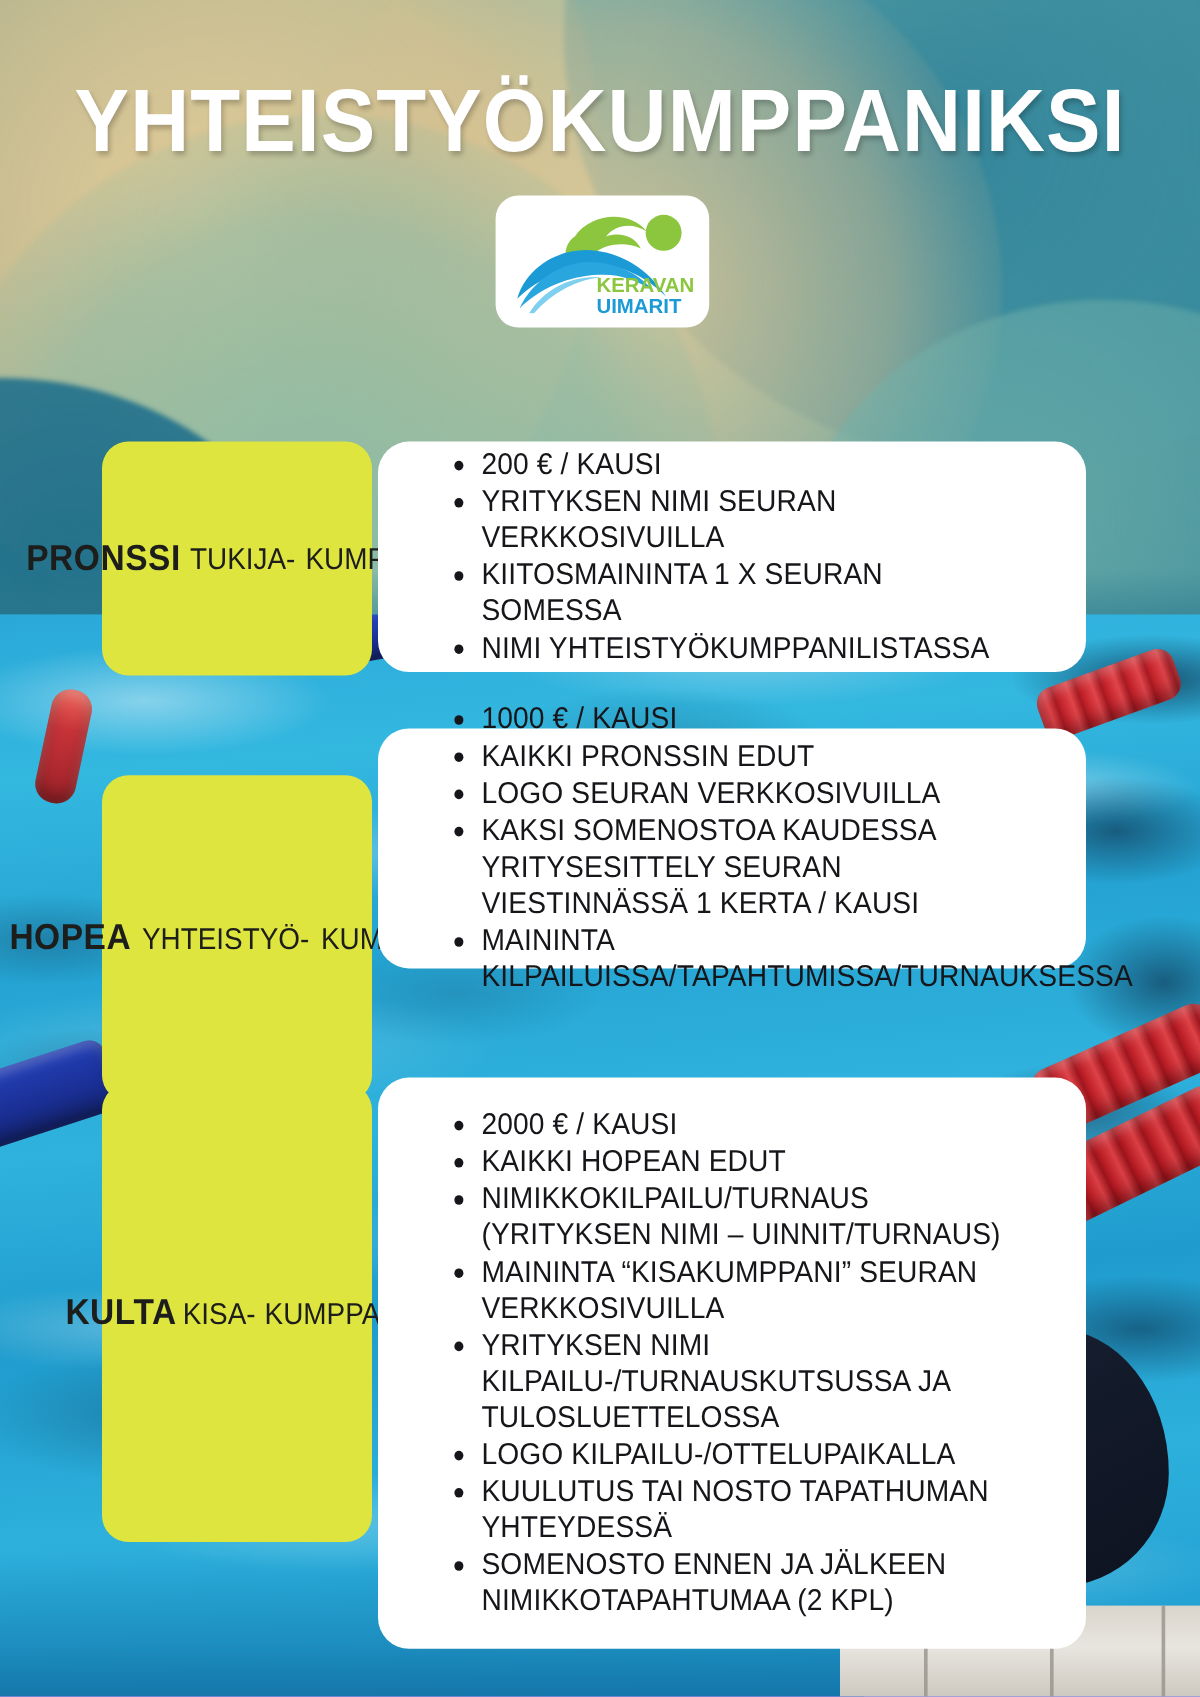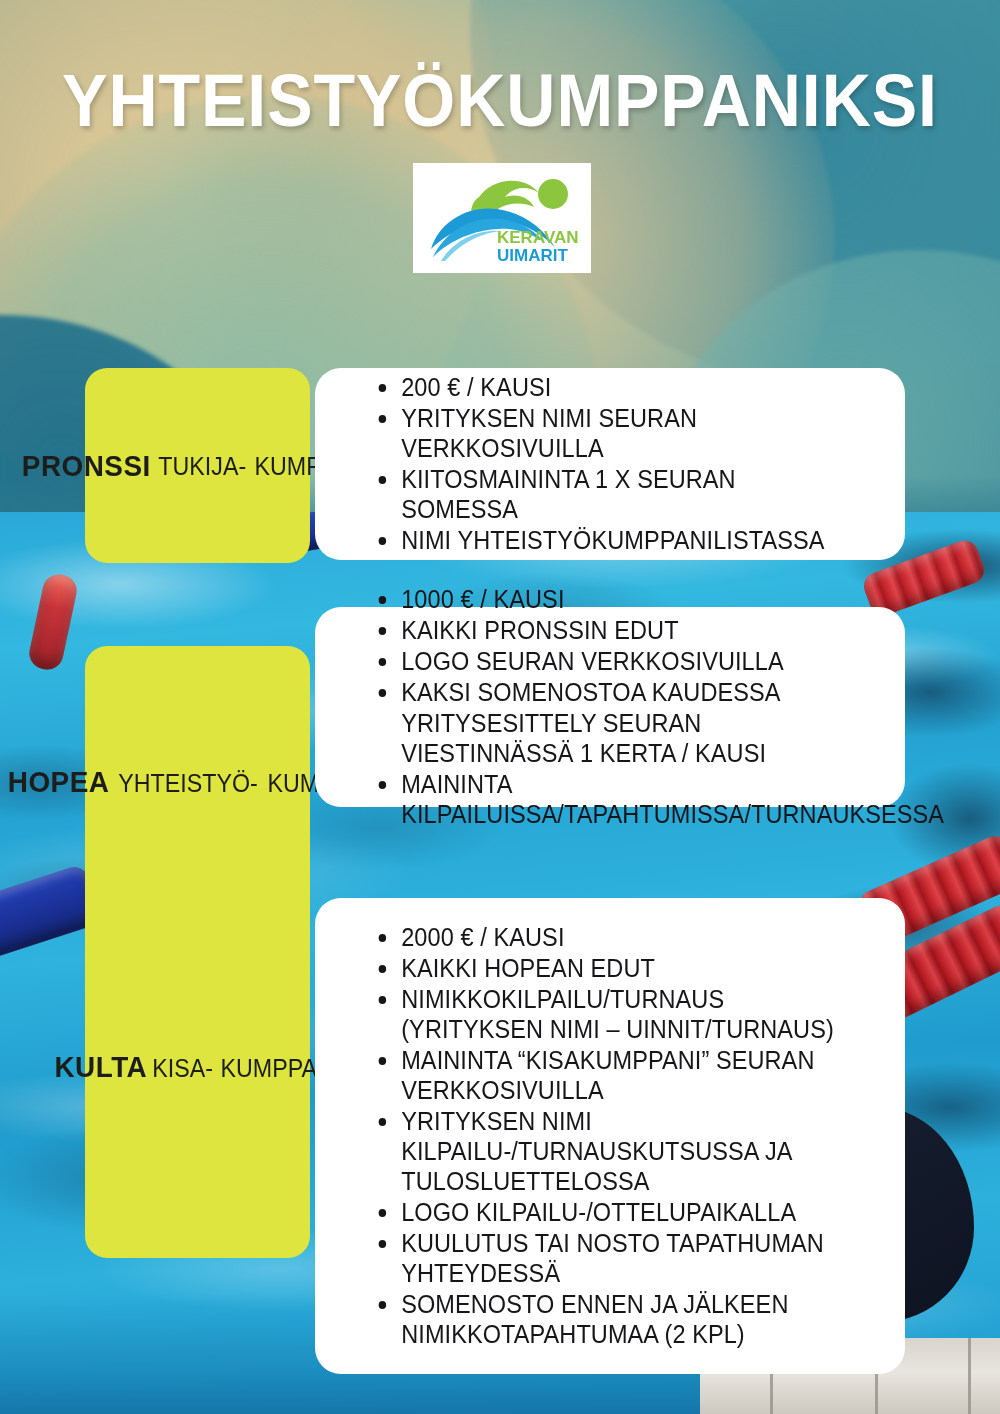--- a/index.html
+++ b/index.html
@@ -215,20 +215,21 @@
 
   
   .logo-box {
     position: absolute;
     left: 413px; top: 163px;
     width: 178px; height: 110px;
     background: #ffffff;
     display: flex;
     align-items: center;
     justify-content: center;
+    border-radius: 19px;
   }
   .logo-box svg { display: block; }
 
   
   .tier {
     position: absolute;
     left: 0;
     width: 1000px;
   }
   .tier-badge {
@@ -296,21 +297,21 @@
   }
   .tier-card li.nobullet::before { display: none; }
 
   
   #tier-bronze .tier-badge { top: 368px; height: 195px; }
   #tier-bronze .tier-card  { top: 368px; height: 192px; }
 
   #tier-silver .tier-badge { top: 600px; height: 272px; margin-top: 46px; }
   #tier-silver .tier-card  { top: 607px; height: 200px; }
 
-  #tier-gold .tier-badge   { top: 876px; height: 382px; text-align: right; }
+  #tier-gold .tier-badge   { top: 903px; height: 382px; text-align: right; }
   #tier-gold .tier-card    { top: 898px; height: 476px; }
 </style>
 </head>
 <body>
 
 <div class="poster">
 
   <div class="bg-top">
     <div class="bg-blob blob-tan-a"></div>
     <div class="bg-blob blob-teal-a"></div>

